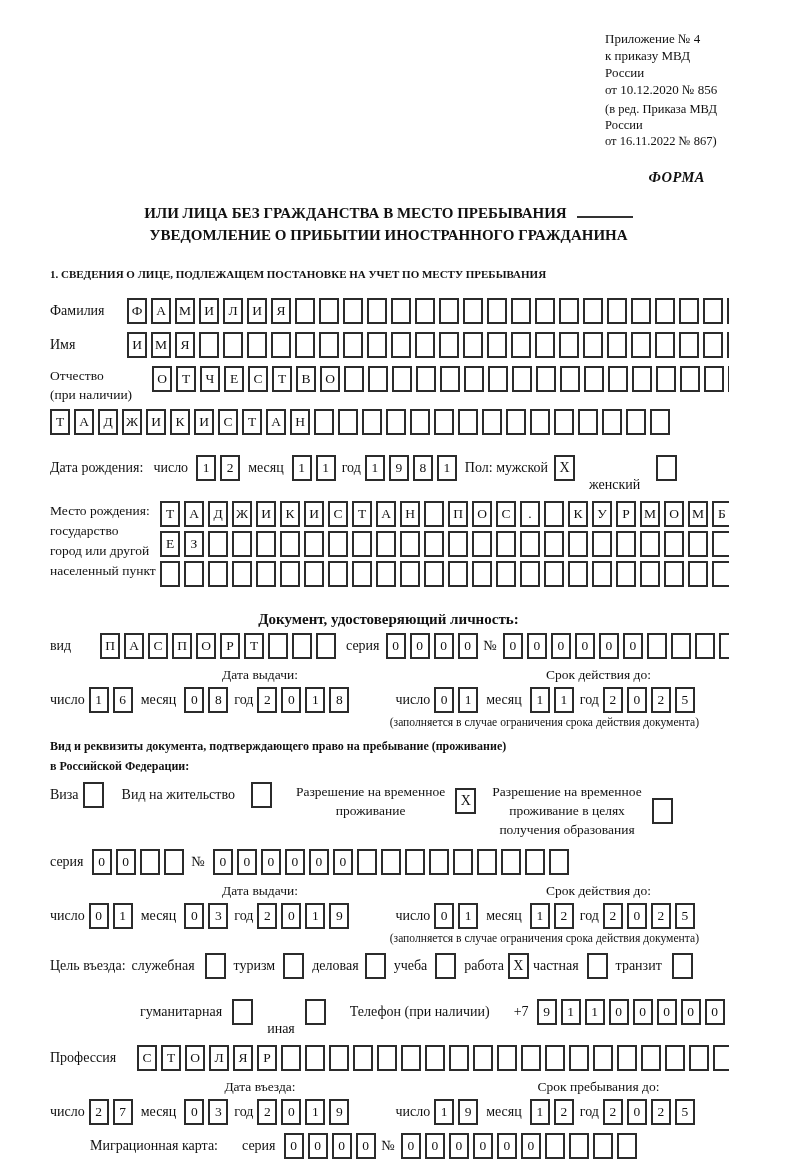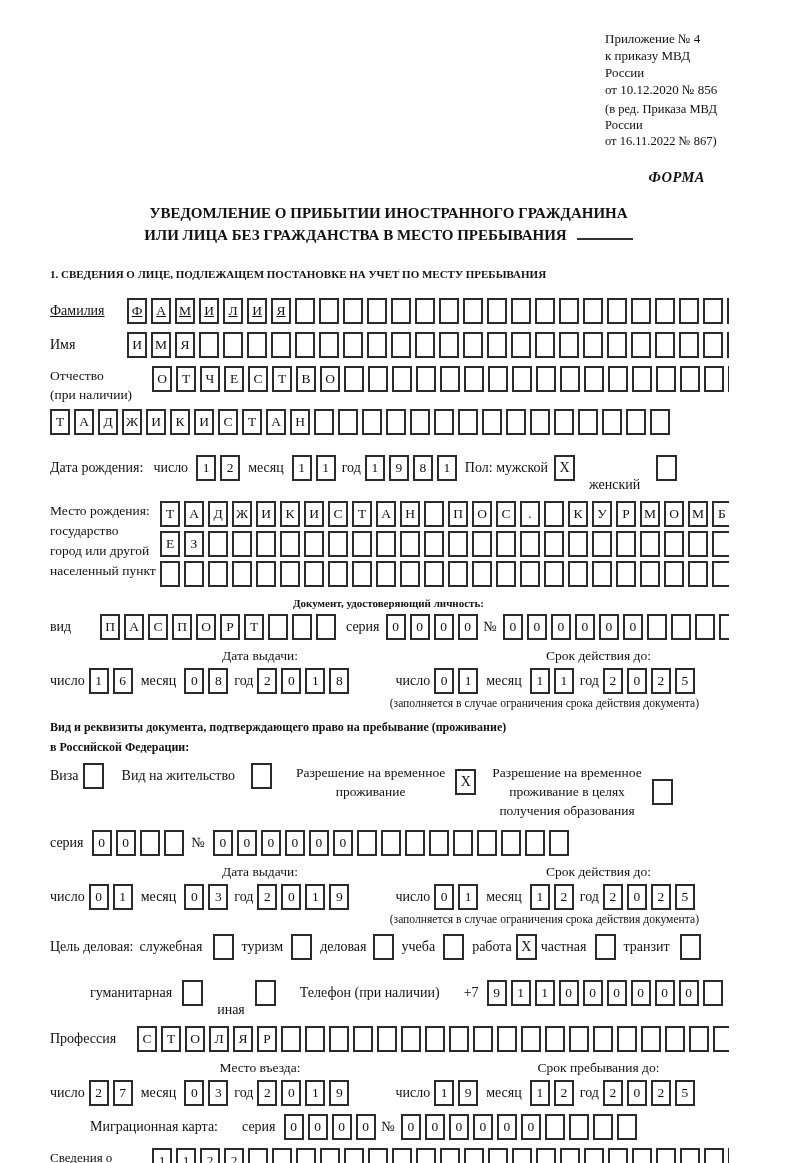--- a/index.html
+++ b/index.html
@@ -26,22 +26,22 @@
   .cell{
     width:20px;height:26px;border:2px solid #2b2b2b;box-sizing:border-box;flex:none;
     display:flex;align-items:center;justify-content:center;
     font-size:13.5px;line-height:1;background:#fff;
   }
   .cb{width:21px;height:26px;font-size:14px;}
   .w77{width:77px;}
   .w87{width:87px;}
   .w102{width:102px;}
   .ml4{margin-left:4px;} .ml6{margin-left:6px;} .ml8{margin-left:8px;} .ml10{margin-left:10px;}
-  .ml14{margin-left:14px;margin-top:34px;} .ml16{margin-left:16px;} .ml18{margin-left:18px;} .ml24{margin-left:24px;} .ml90{margin-left:40px;}
-  .center-head{font-weight:bold;font-size:11px;text-align:center;margin-top:10px;}
+  .ml14{margin-left:14px;margin-top:34px;} .ml16{margin-left:16px;} .ml18{margin-left:18px;} .ml24{margin-left:24px;} .ml90{margin-left:90px;}
+  .center-head{font-weight:bold;font-size:15px;text-align:center;margin-top:24px;}
   .dl-row{display:flex;margin-top:8px;font-size:13.5px;}
   .dl-left{width:420px;text-align:center;}
   .dl-right{flex:1;text-align:center;}
   .daterow{display:flex;align-items:center;margin-top:4px;}
   .dspacer{width:46px;flex:none;}
   .fnote{font-size:11.6px;text-align:right;margin:3px 28px 0 0;}
   .plain{font-size:12px;margin-top:10px;font-weight:bold;}
   .optlines{text-align:center;font-size:13.5px;line-height:19px;}
   .opt{display:flex;align-items:center;}
   .tight{margin-top:5px;}
@@ -55,29 +55,29 @@
     <div>Приложение № 4</div>
     <div>к приказу МВД России</div>
     <div>от 10.12.2020 № 856</div>
     <div class="note">(в ред. Приказа МВД России</div>
     <div class="note2">от 16.11.2022 № 867)</div>
   </div>
 
   <div class="forma">ФОРМА</div>
 
   <div class="title">
-    <div>УВЕДОМЛЕНИЕ О ПРИБЫТИИ ИНОСТРАННОГО ГРАЖДАНИНА</div>
     <div>
       <span>ИЛИ ЛИЦА БЕЗ ГРАЖДАНСТВА В МЕСТО ПРЕБЫВАНИЯ</span><span class="blankline"></span>
     </div>
+    <div>УВЕДОМЛЕНИЕ О ПРИБЫТИИ ИНОСТРАННОГО ГРАЖДАНИНА</div>
   </div>
 
   <div class="sec1">1. СВЕДЕНИЯ О ЛИЦЕ, ПОДЛЕЖАЩЕМ ПОСТАНОВКЕ НА УЧЕТ ПО МЕСТУ ПРЕБЫВАНИЯ</div>
 
-  <div class="row" style="margin-top:18px;text-decoration:underline;">
+  <div class="row" style="margin-top:18px;">
     <span class="lbl w77">Фамилия</span>
     <span class="cells">
         <span class="cell">Ф</span>
         <span class="cell">А</span>
         <span class="cell">М</span>
         <span class="cell">И</span>
         <span class="cell">Л</span>
         <span class="cell">И</span>
         <span class="cell">Я</span>
         <span class="cell"></span>
@@ -496,21 +496,21 @@
     <span class="cells ml4">
         <span class="cell">2</span>
         <span class="cell">0</span>
         <span class="cell">2</span>
         <span class="cell">5</span>
       </span>
   </div>
   <div class="fnote">(заполняется в случае ограничения срока действия документа)</div>
 
   <div class="row">
-    <span class="lbl">Цель деловая:</span>
+    <span class="lbl">Цель въезда:</span>
     <span class="lbl ml6">служебная</span>
     <span class="cell cb ml10"></span>
     <span class="lbl ml8">туризм</span>
     <span class="cell cb ml8"></span>
     <span class="lbl ml8">деловая</span>
     <span class="cell cb ml6"></span>
     <span class="lbl ml8">учеба</span>
     <span class="cell cb ml8"></span>
     <span class="lbl ml8">работа</span>
     <span class="cell cb ml4">X</span>
@@ -567,21 +567,21 @@
         <span class="cell"></span>
         <span class="cell"></span>
         <span class="cell"></span>
         <span class="cell"></span>
         <span class="cell"></span>
         <span class="cell"></span>
       </span>
   </div>
 
   <div class="dl-row">
-    <span class="dl-left">Место въезда:</span>
+    <span class="dl-left">Дата въезда:</span>
     <span class="dl-right">Срок пребывания до:</span>
   </div>
   <div class="daterow">
     <span class="lbl">число</span>
     <span class="cells ml4">
         <span class="cell">2</span>
         <span class="cell">7</span>
       </span>
     <span class="lbl ml8">месяц</span>
     <span class="cells ml8">

